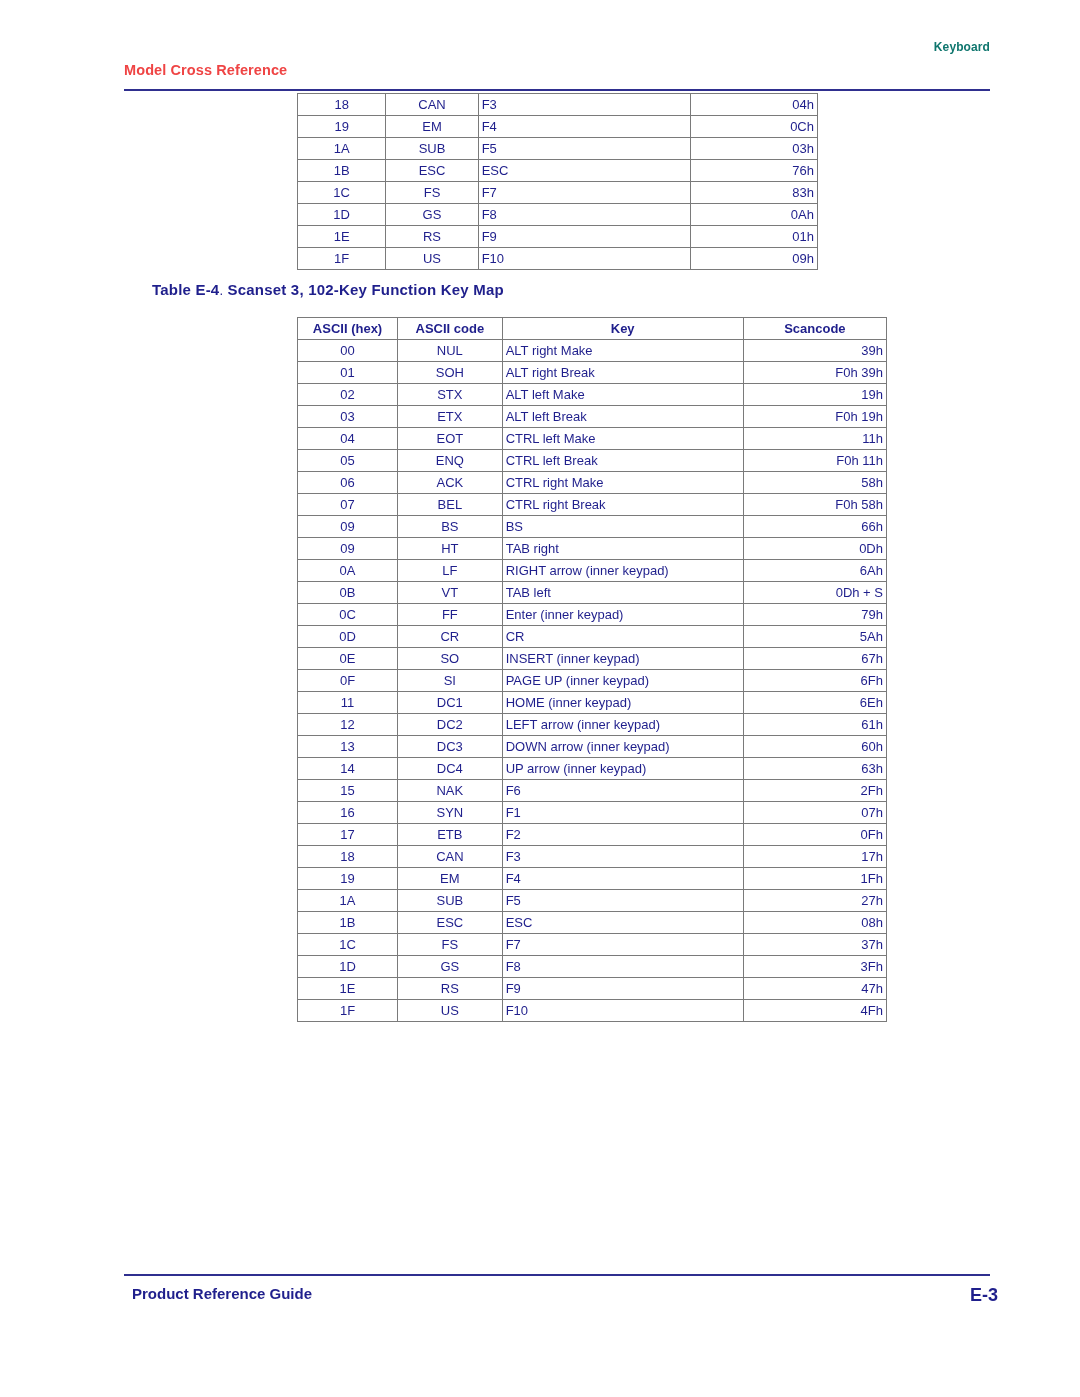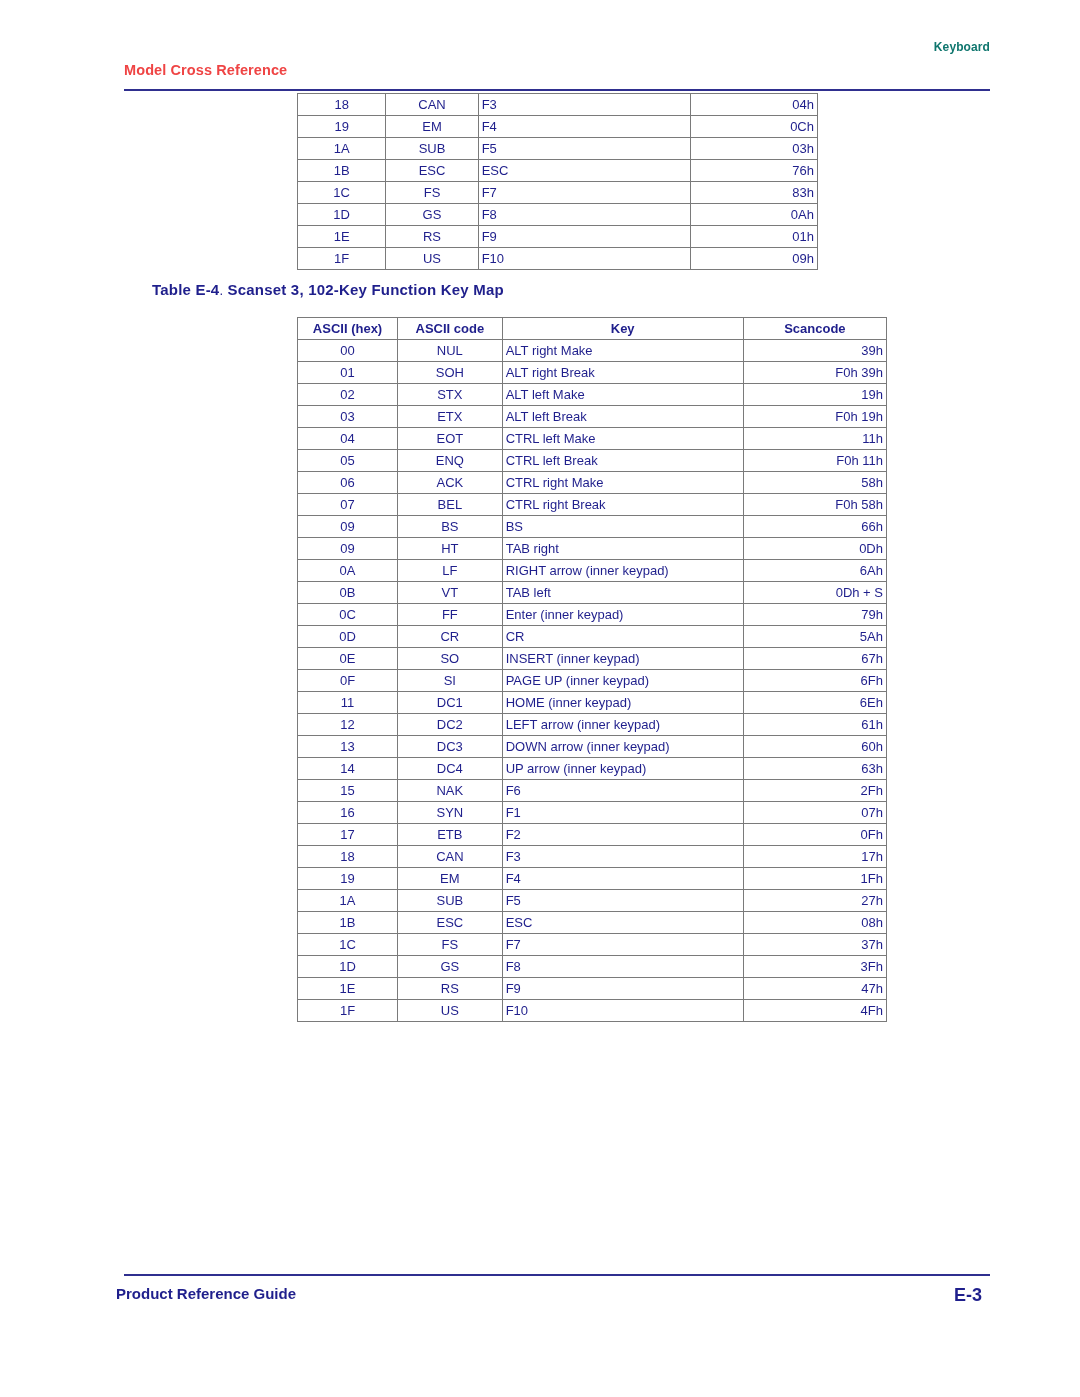--- a/index.html
+++ b/index.html
@@ -112,21 +112,21 @@
   .footer-rule {
     position: absolute;
     left: 124px;
     top: 1274px;
     width: 866px;
     height: 2px;
     background: #2f2f8f;
   }
   .footer {
     position: absolute;
-    left: 116px;
+    left: 132px;
     top: 1285px;
     width: 866px;
     height: 24px;
   }
   .footer-left {
     position: absolute;
     left: 0;
     top: 0;
     font-size: 15px;
     font-weight: bold;

